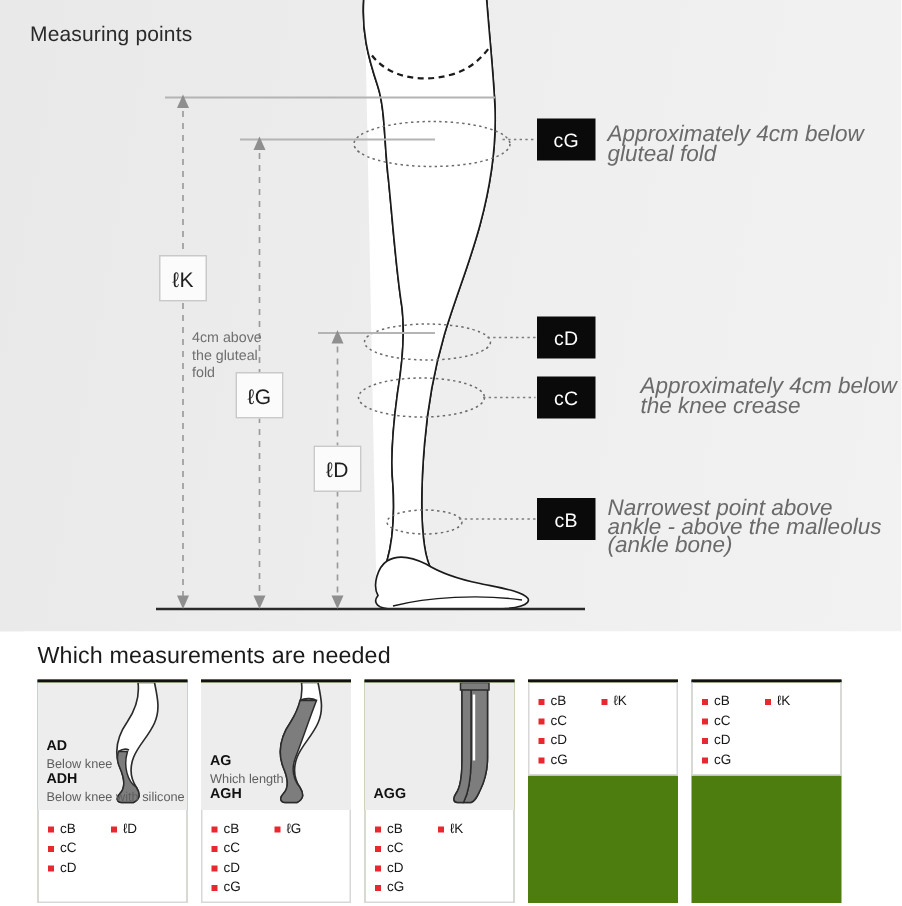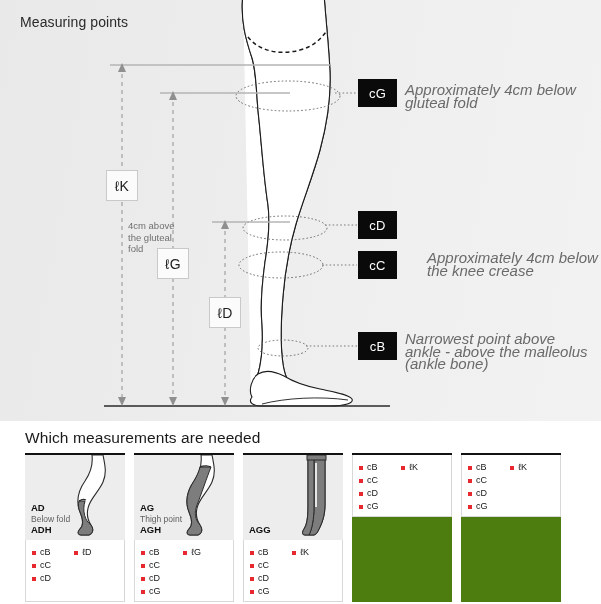--- a/index.html
+++ b/index.html
@@ -209,22 +209,23 @@
   <div id="cards">
       <div class="card">
         <div class="card-top">
           <div class="card-art"><svg width="56" height="85" viewBox="0 0 56 85">
               <path d="M34,0 C36,10 38,18 34,27 C30,36 23,42 20,50 C17,58 18,64 22,70 C25,75 24,78 20,80 L12,80 C9,80 8,77 11,74 C15,70 14,64 11,57 C7,47 9,36 16,26 C22,17 24,8 23,0 Z" fill="#ffffff" stroke="#2b2b2b" stroke-width="1.1"></path>
               <path d="M16,46 C13,56 16,66 22,70 C25,75 24,78 20,80 L12,80 C9,80 8,77 11,74 C15,70 14,64 11,57 C9,53 9,49 10,46 Z" fill="#7d7d7d" stroke="#2b2b2b" stroke-width="1"></path>
               <path d="M10,46 C13,44 15,44 17,45" fill="none" stroke="#2b2b2b" stroke-width="1.1"></path>
             </svg></div>
           <div class="card-labels">
             <div class="card-code">AD</div>
-            <div class="card-desc">Below fold</div>
+            <div class="card-desc">Below knee</div>
             <div class="card-code">ADH</div>
+            <div class="card-desc">Below knee with silicone</div>
           </div>
         </div>
         <div class="card-list">
           <div class="col-left">
             <div class="meas">
               <span class="bullet" style="background: rgb(232, 40, 47);"></span>
               <span>cB</span>
             </div>
             <div class="meas">
               <span class="bullet" style="background: rgb(232, 40, 47);"></span>
@@ -245,21 +246,21 @@
       </div>
       <div class="card">
         <div class="card-top">
           <div class="card-art"><svg width="56" height="85" viewBox="0 0 56 85">
               <path d="M34,0 C36,10 38,18 34,27 C30,36 23,42 20,50 C17,58 18,64 22,70 C25,75 24,78 20,80 L12,80 C9,80 8,77 11,74 C15,70 14,64 11,57 C7,47 9,36 16,26 C22,17 24,8 23,0 Z" fill="#ffffff" stroke="#2b2b2b" stroke-width="1.1"></path>
               <path d="M33,12 C29,22 23,40 19,50 C16,58 17,64 22,70 C25,75 24,78 20,80 L12,80 C9,80 8,77 11,74 C15,70 14,64 11,57 C7,47 9,36 16,26 C19,21 21,16 22,12 Z" fill="#7d7d7d" stroke="#2b2b2b" stroke-width="1"></path>
               <path d="M22,12 C26,10 31,11 33,12" fill="none" stroke="#2b2b2b" stroke-width="1.3"></path>
             </svg></div>
           <div class="card-labels">
             <div class="card-code">AG</div>
-            <div class="card-desc">Thigh point</div>
+            <div class="card-desc">Which length</div>
             <div class="card-code">AGH</div>
           </div>
         </div>
         <div class="card-list">
           <div class="col-left">
             <div class="meas">
               <span class="bullet" style="background: rgb(232, 40, 47);"></span>
               <span>cB</span>
             </div>
             <div class="meas">

